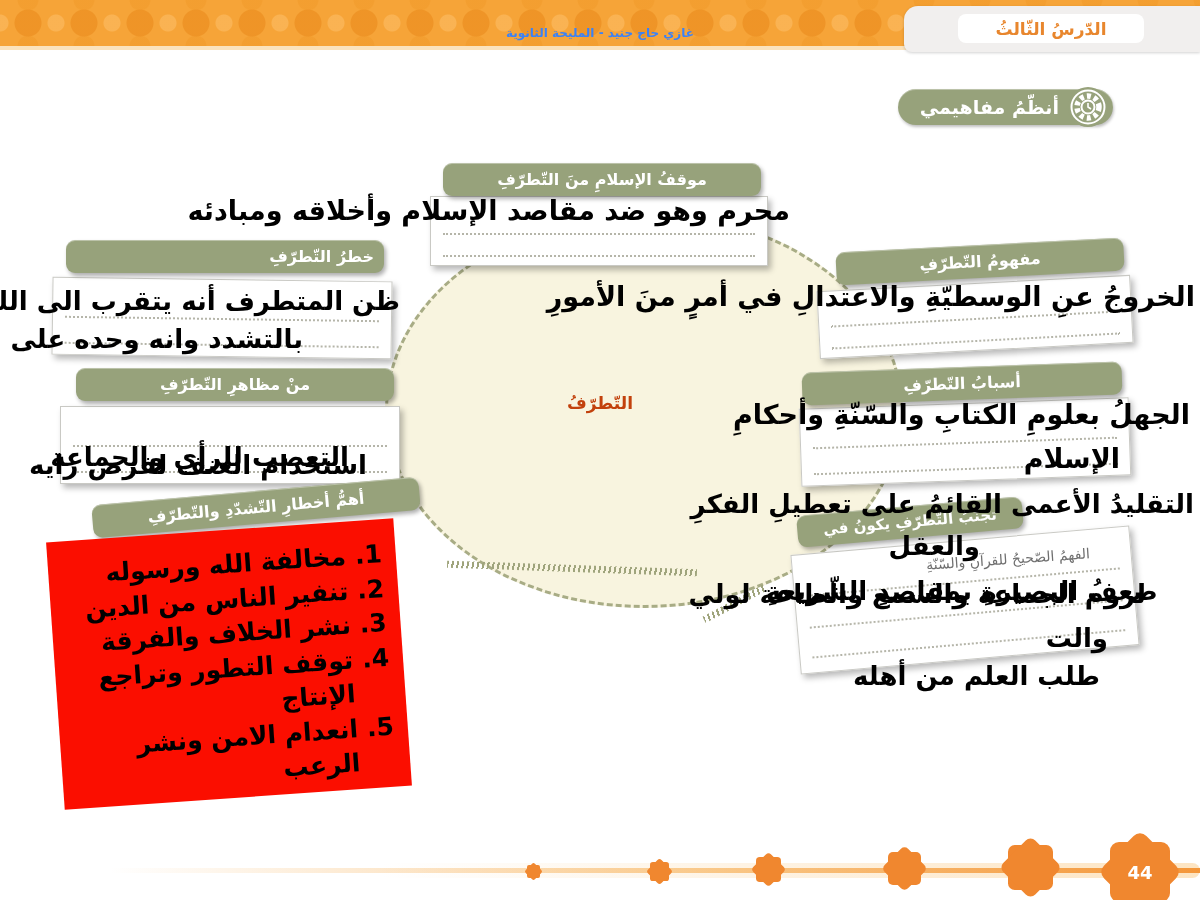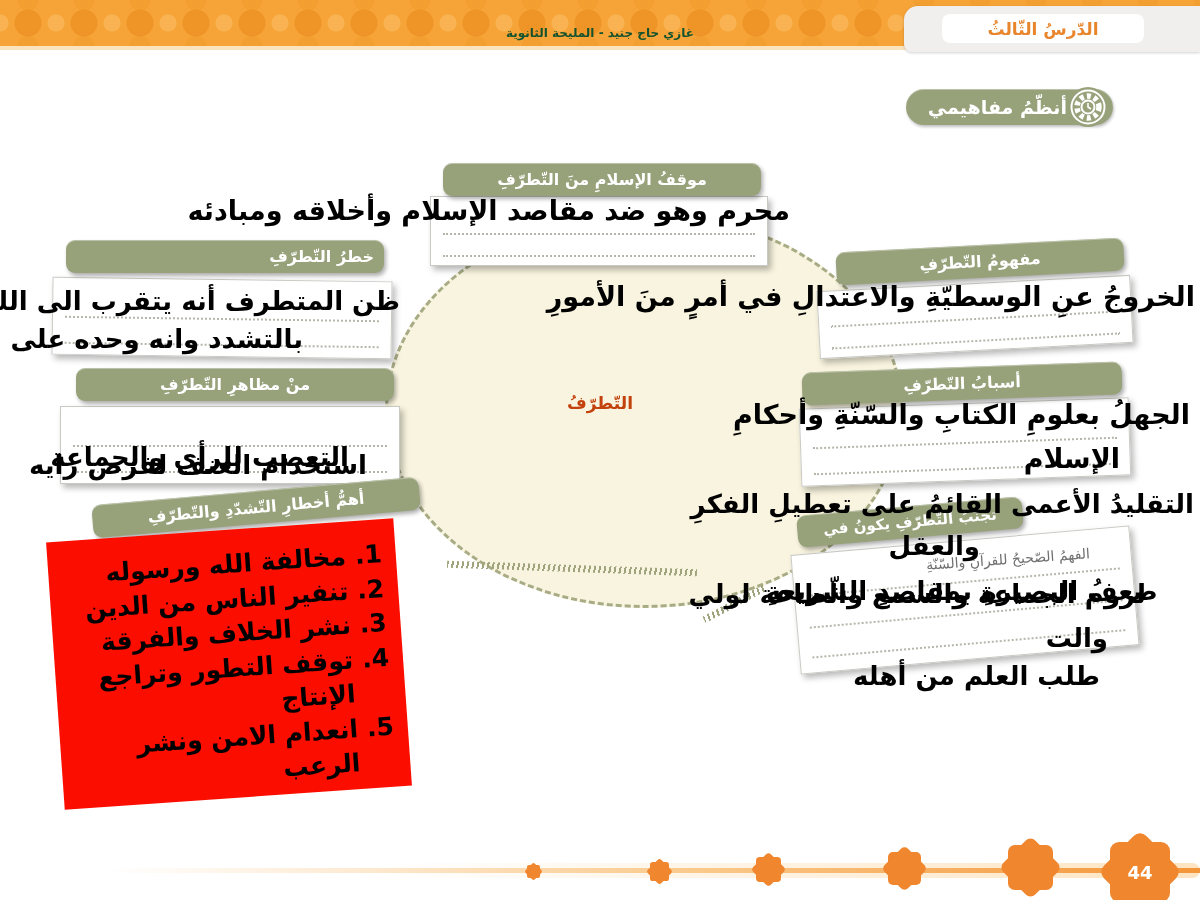--- a/index.html
+++ b/index.html
@@ -10,30 +10,30 @@
   .hdr{position:absolute;left:0;top:0;width:1200px;height:46px;background-color:#f6a438;
     background-image:
       radial-gradient(circle at 28px 23px, rgba(238,148,38,.95) 0 13px, rgba(238,148,38,0) 14px),
       radial-gradient(circle at 0px 23px, rgba(250,182,88,.85) 0 8px, rgba(250,182,88,0) 9px),
       radial-gradient(circle at 56px 23px, rgba(250,182,88,.85) 0 8px, rgba(250,182,88,0) 9px),
       radial-gradient(circle at 28px 0px, rgba(243,158,48,.9) 0 10px, rgba(243,158,48,0) 11px),
       radial-gradient(circle at 28px 46px, rgba(243,158,48,.9) 0 10px, rgba(243,158,48,0) 11px);
     background-size:56px 46px;}
   .hdr-strip{position:absolute;left:0;top:46px;width:1200px;height:4px;background:#fbe3bd;}
   .hdr-title{position:absolute;left:0;top:26px;width:1200px;text-align:center;
-    color:#14532d;font-size:12px;font-weight:bold;direction:rtl;}
+    color:#3b82f6;font-size:12px;font-weight:bold;direction:rtl;}
   .tab{position:absolute;top:6px;right:0;width:296px;height:46px;background:#f1efee;
     border-radius:14px 0 0 8px;box-shadow:0 1px 3px rgba(0,0,0,.18);}
-  .tab-pill{position:absolute;top:8px;right:56px;width:202px;height:29px;background:#fff;
+  .tab-pill{position:absolute;top:8px;right:56px;width:186px;height:29px;background:#fff;
     border-radius:8px;display:flex;align-items:center;justify-content:center;
     color:#e8862d;font-weight:bold;font-size:17px;direction:rtl;}
 
   
   .badge{position:absolute;top:89px;right:87px;height:36px;background:#97a27b;border-radius:18px;
-    display:flex;direction:rtl;align-items:center;padding:0 4px 0 22px;
+    display:flex;direction:rtl;align-items:center;gap:8px;padding:0 4px 0 22px;
     box-shadow:1px 2px 3px rgba(0,0,0,.25), inset 0 1px 0 rgba(255,255,255,.35);}
   .badge .lbl{color:#fff;font-weight:bold;font-size:19px;white-space:nowrap;}
   .gear{width:42px;height:42px;flex:0 0 auto;margin-top:-3px;margin-bottom:-3px;}
 
   
   .ellipse{position:absolute;left:385px;top:212px;width:512px;height:390px;background:#f8f4df;
     border:3px dashed #a8ac85;border-radius:50%;z-index:1;}
   .hatch{position:absolute;height:7px;z-index:1;
     background:repeating-linear-gradient(100deg,#9fa47c 0 2px,transparent 2px 5px);}
   .center-word{position:absolute;left:540px;top:393px;width:120px;text-align:center;

